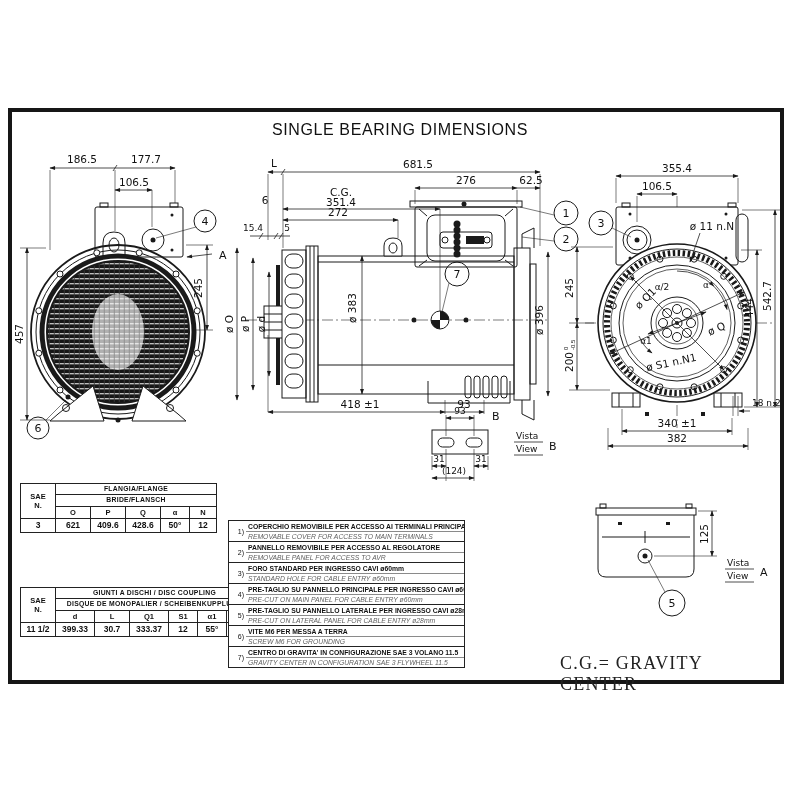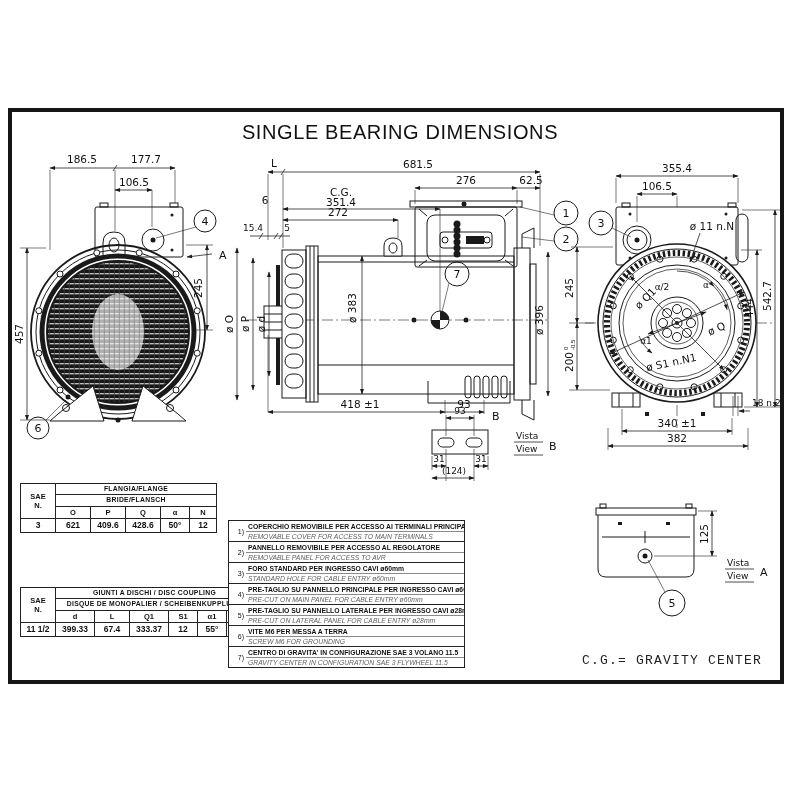--- a/index.html
+++ b/index.html
@@ -1,40 +1,40 @@
 <!DOCTYPE html>
 <html><head>
 <meta charset="utf-8">
 <style>
   html,body{margin:0;padding:0;background:#fff;}
   body{width:800px;height:800px;position:relative;font-family:"Liberation Sans",sans-serif;color:#111;}
   .canvas{position:absolute;inset:0;overflow:hidden;}
   .page-frame{position:absolute;left:8px;top:108px;width:776px;height:576px;border:4px solid #161616;background:#fff;box-sizing:border-box;}
-  .title{position:absolute;top:121px;left:0;width:800px;text-align:center;font-size:20px;letter-spacing:.6px;color:#111;}
+  .title{position:absolute;top:121px;left:0;width:800px;text-align:center;font-size:16px;letter-spacing:.6px;color:#111;}
   svg.draw{position:absolute;left:0;top:0;width:800px;height:800px;}
   
   .tbl-wrap{position:absolute;border-radius:15px;}
   .flange-pos{left:20px;top:483px;}
   .coupling-pos{left:20px;top:587px;}
   table.spec{border-collapse:collapse;background:#fff;}
   table.spec td{border:1px solid #222;text-align:center;padding:1px 4px;font-size:7.5px;line-height:1.25;white-space:nowrap;}
   table.spec td.hdr{font-size:6.8px;font-weight:bold;letter-spacing:.3px;}
   table.spec td.col{font-size:7.5px;font-weight:bold;}
   table.spec td.val{font-size:8.5px;font-weight:bold;}
   table.spec td.sae{font-size:7.5px;font-weight:bold;width:26px;}
   
   .notes{position:absolute;left:228px;top:520px;width:235px;border:1px solid #222;background:#fff;}
   .note-row{display:flex;border-bottom:1px solid #222;}
   .note-row:last-child{border-bottom:none;}
   .note-num{width:15px;min-width:15px;font-size:7px;display:flex;align-items:center;justify-content:flex-end;padding-right:2px;}
   .note-body{flex:1;overflow:hidden;}
   .note-it{font-size:6.8px;font-weight:bold;border-bottom:1px solid #8a8a8a;padding:1.5px 2px 1px 2px;white-space:nowrap;}
   .note-en{font-size:6.8px;font-style:italic;color:#606060;padding:1.5px 2px 1px 2px;white-space:nowrap;}
   
-  .cg-note{position:absolute;top:653px;left:560px;width:224px;text-align:center;font-size:13px;letter-spacing:1.2px;font-family:Liberation Mono, monospace;color:#222;}
+  .cg-note{position:absolute;top:653px;left:560px;width:224px;text-align:left;font-size:18px;letter-spacing:1.2px;font-family:Liberation Serif, serif;color:#222;}
   
   .ln{stroke:#1a1a1a;fill:none;stroke-width:1;}
   .ln2{stroke:#1a1a1a;fill:none;stroke-width:1.8;}
   .dl{stroke:#222;stroke-width:.8;fill:none;}
   .ext{stroke:#222;stroke-width:.6;fill:none;}
   .cl{stroke:#222;stroke-width:.6;fill:none;stroke-dasharray:11 3 2 3;}
   .dt{font:10.5px "DejaVu Sans",sans-serif;fill:#111;}
   .ds{font:9px "DejaVu Sans",sans-serif;fill:#111;}
   .dc{font:11px "DejaVu Sans",sans-serif;fill:#111;}
   .fill{fill:#1a1a1a;stroke:none;}
@@ -489,21 +489,21 @@
         <td class="col" style="width:30px">d</td>
         <td class="col" style="width:26px">L</td>
         <td class="col" style="width:30px">Q1</td>
         <td class="col" style="width:20px">S1</td>
         <td class="col" style="width:20px">α1</td>
         <td class="col" style="width:18px">N1</td>
       </tr>
       <tr>
         <td class="val">11 1/2</td>
         <td class="val">399.33</td>
-        <td class="val">67.4</td>
+        <td class="val">30.7</td>
         <td class="val">333.37</td>
         <td class="val">12</td>
         <td class="val">55°</td>
         <td class="val">8</td>
       </tr>
     </tbody>
       </table>
   </div>
 
   <div class="notes">

